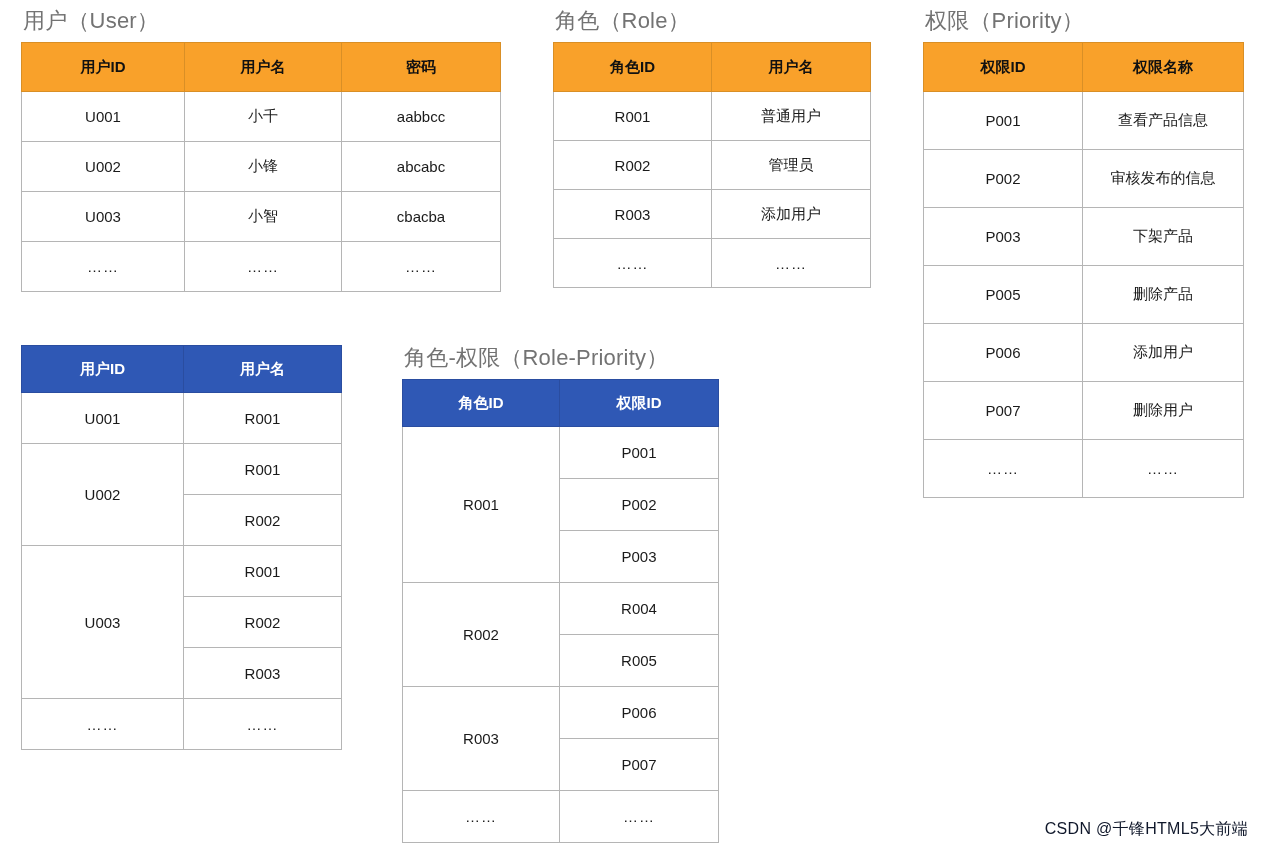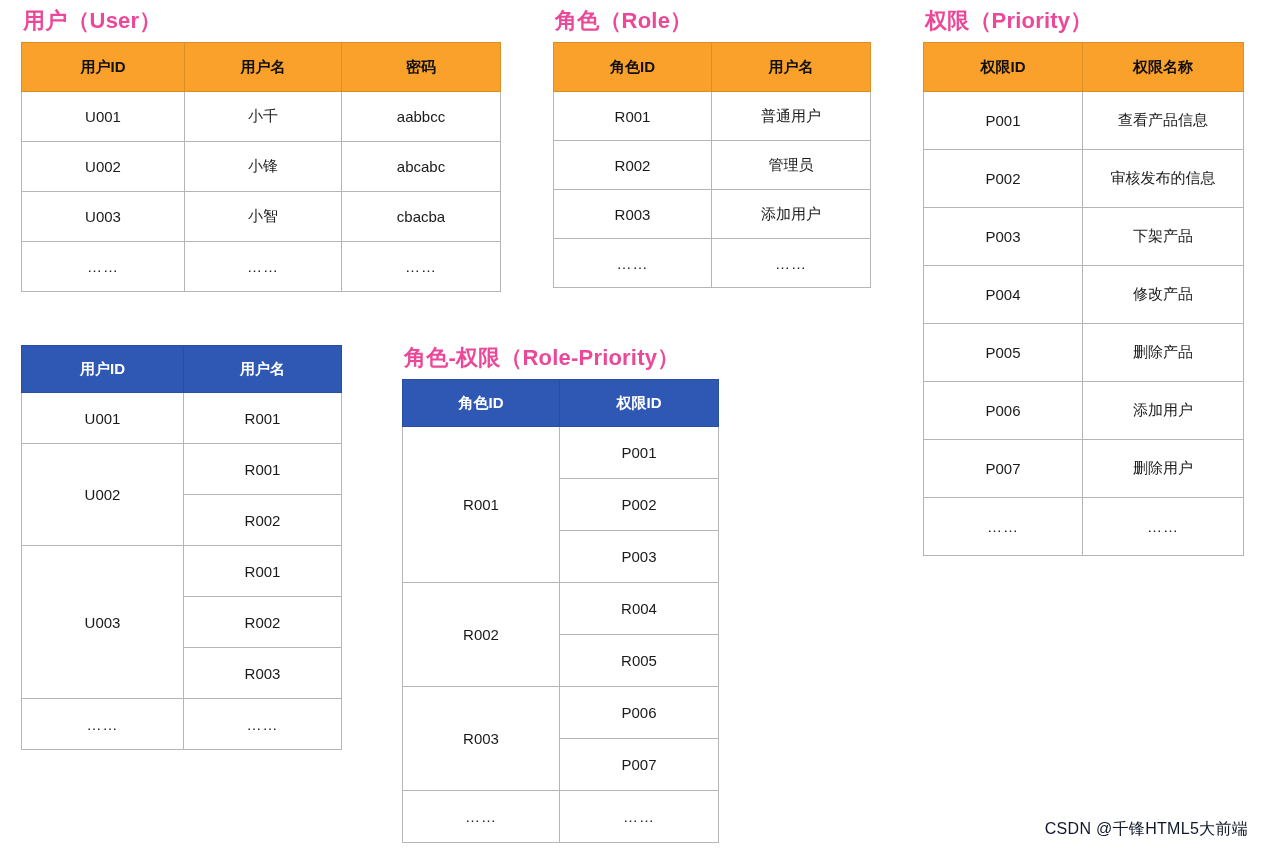--- a/index.html
+++ b/index.html
@@ -22,22 +22,22 @@
     top: 0;
     width: 1272px;
     height: 852px;
   }
   .table-block {
     position: absolute;
   }
   .tbl-title {
     font-size: 22px;
     line-height: 26px;
-    color: #ec4899;
-    font-weight: 700;
+    color: #737373;
+    font-weight: 400;
     white-space: nowrap;
     margin: 0 0 8px 2px;
     letter-spacing: 0.2px;
   }
   table.grid {
     border-collapse: collapse;
     table-layout: fixed;
     background: #84cc16;
   }
   table.grid th,
@@ -213,24 +213,20 @@
         </tr>
         <tr>
           <td>P002</td>
           <td>审核发布的信息</td>
         </tr>
         <tr>
           <td>P003</td>
           <td>下架产品</td>
         </tr>
         <tr>
-          <td>P004</td>
-          <td>修改产品</td>
-        </tr>
-        <tr>
           <td>P005</td>
           <td>删除产品</td>
         </tr>
         <tr>
           <td>P006</td>
           <td>添加用户</td>
         </tr>
         <tr>
           <td>P007</td>
           <td>删除用户</td>

